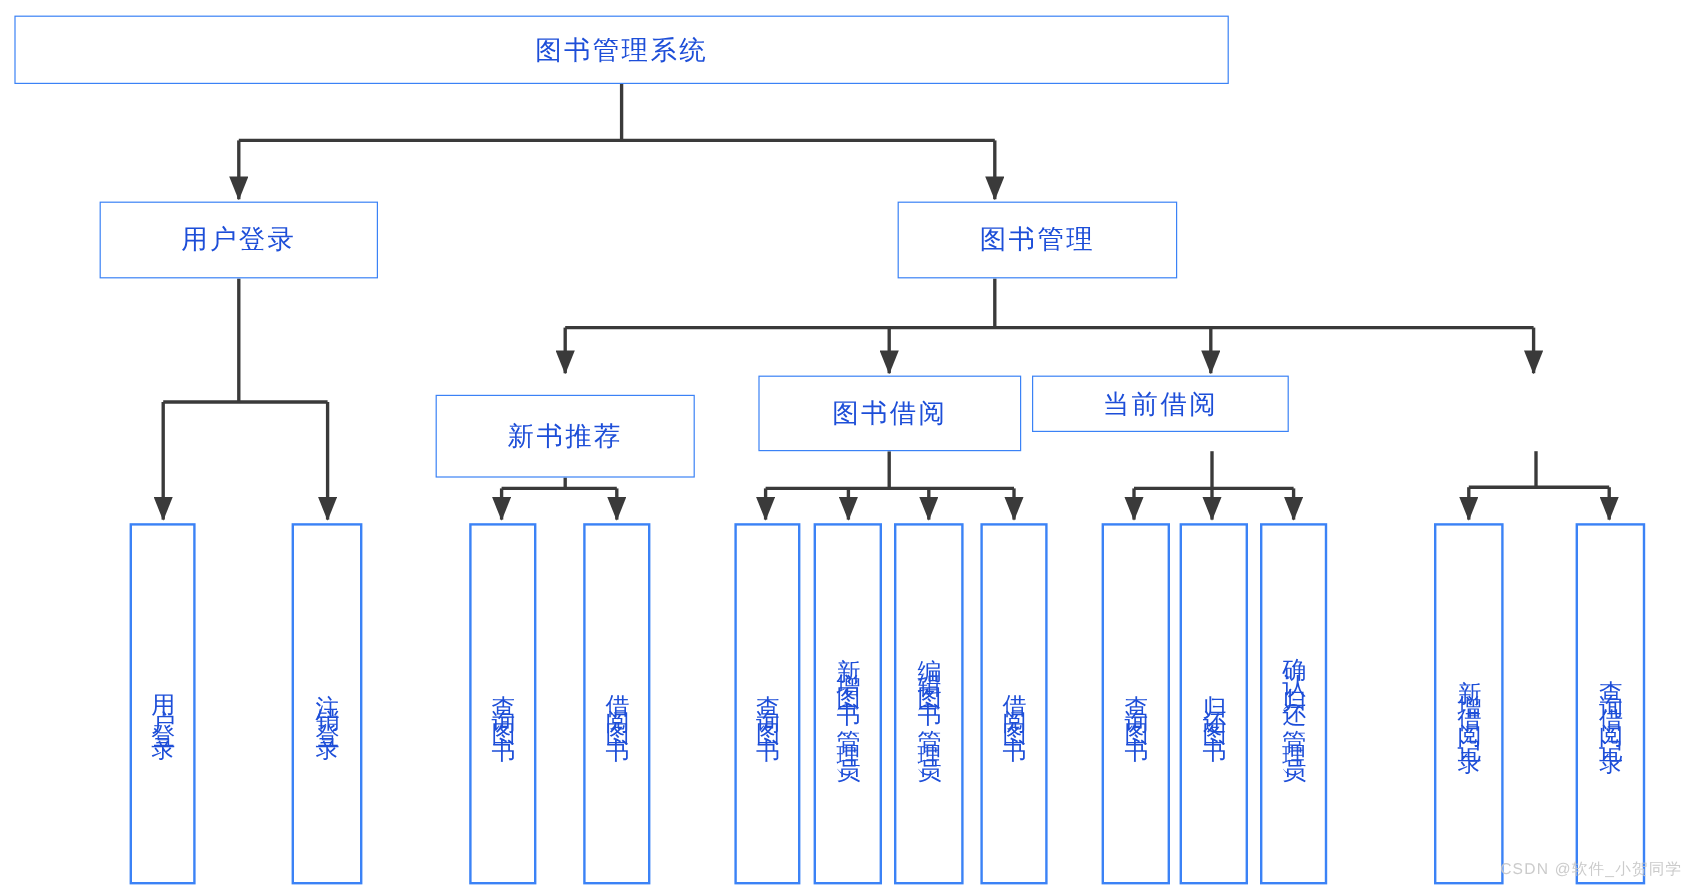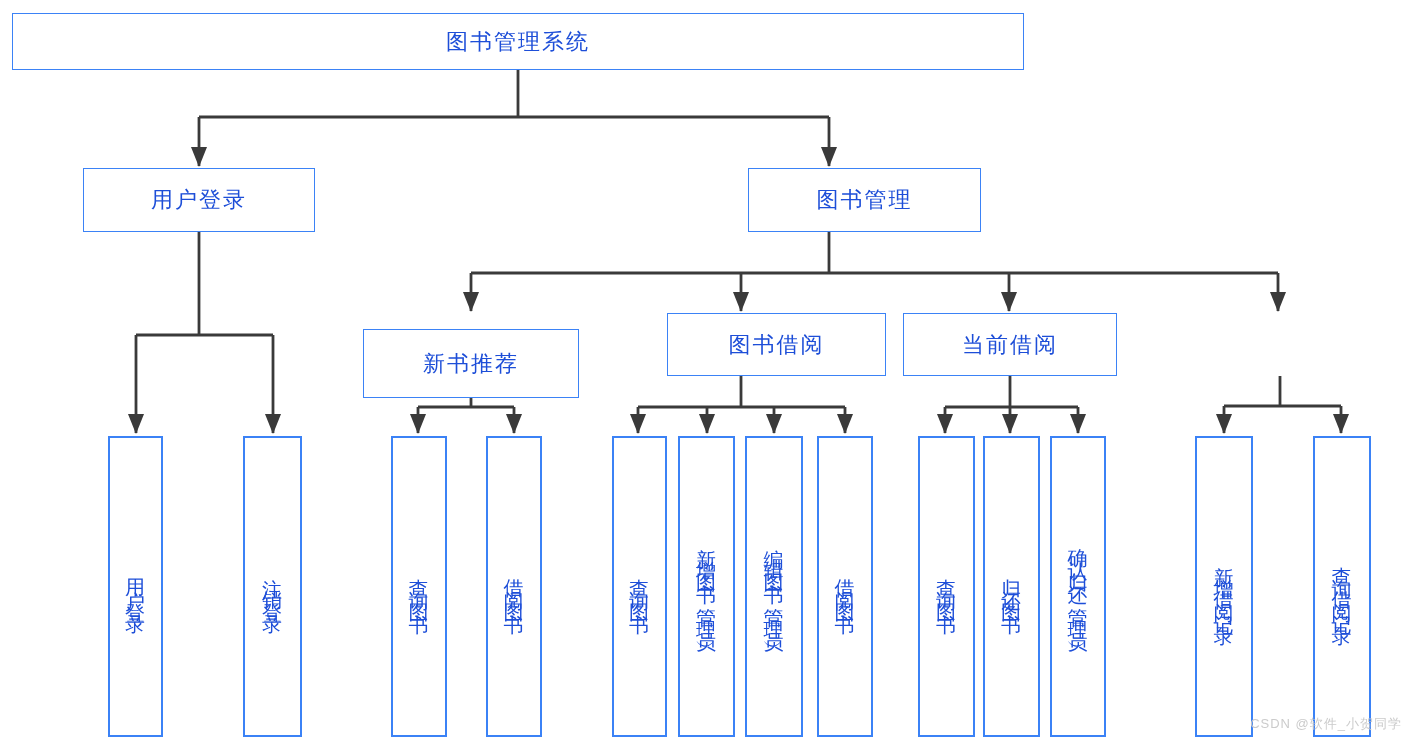--- a/index.html
+++ b/index.html
@@ -102,22 +102,22 @@
       <line x1="1341" y1="406" x2="1341" y2="433" marker-end="url(#arw)"></line>
     </g>
   </svg>
 
   <div class="node hnode root" style="left:12px;top:13px;width:1012px;height:57px;">图书管理系统</div>
 
   <div class="node hnode" style="left:83px;top:168px;width:232px;height:64px;">用户登录</div>
   <div class="node hnode" style="left:712px;top:168px;width:233px;height:64px;margin-left:36px;">图书管理</div>
 
   <div class="node hnode" style="left:363px;top:313px;width:216px;height:69px;margin-top:16px;">新书推荐</div>
-  <div class="node hnode" style="left:632px;top:313px;width:219px;height:63px;margin-left:35px;">图书借阅</div>
-  <div class="node hnode" style="left:903px;top:313px;width:214px;height:63px;">当前借阅</div>
+  <div class="node hnode" style="left:632px;top:313px;width:219px;height:63px;">图书借阅</div>
+  <div class="node hnode" style="left:860px;top:313px;width:214px;height:47px;">当前借阅</div>
 
   <div class="node vnode" style="left:108px;top:436px;width:55px;height:301px;">用户登录</div>
   <div class="node vnode" style="left:243px;top:436px;width:59px;height:301px;">注销登录</div>
 
   <div class="node vnode" style="left:391px;top:436px;width:56px;height:301px;">查询图书</div>
   <div class="node vnode" style="left:486px;top:436px;width:56px;height:301px;">借阅图书</div>
 
   <div class="node vnode" style="left:612px;top:436px;width:55px;height:301px;">查询图书</div>
   <div class="node vnode" style="left:678px;top:436px;width:57px;height:301px;">新增图书（管理员）</div>
   <div class="node vnode" style="left:745px;top:436px;width:58px;height:301px;">编辑图书（管理员）</div>

